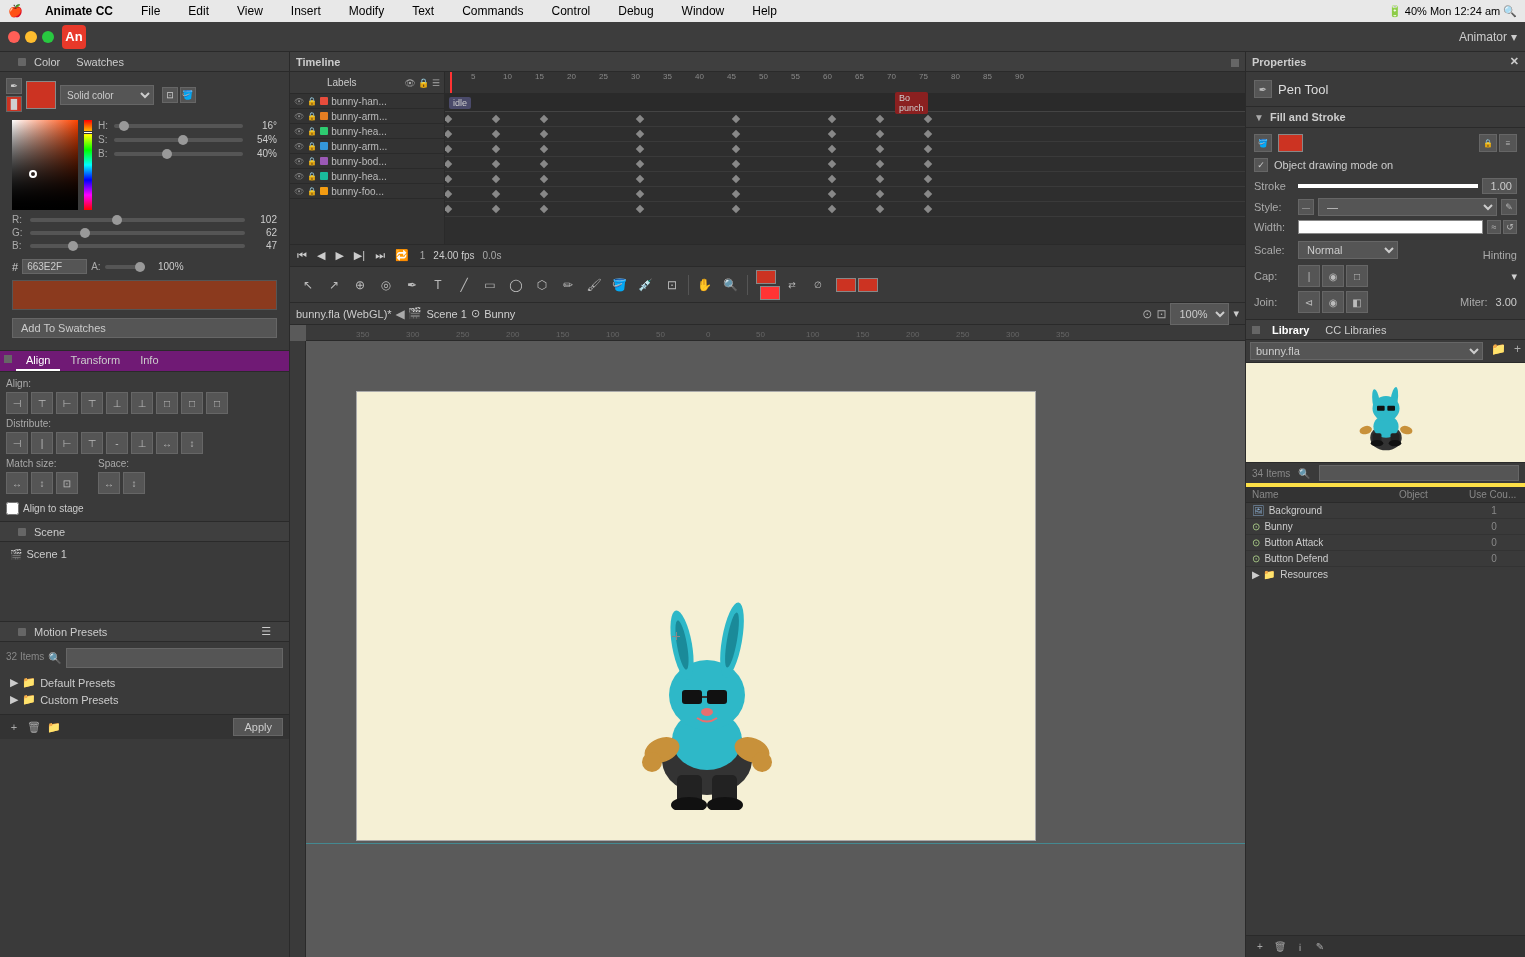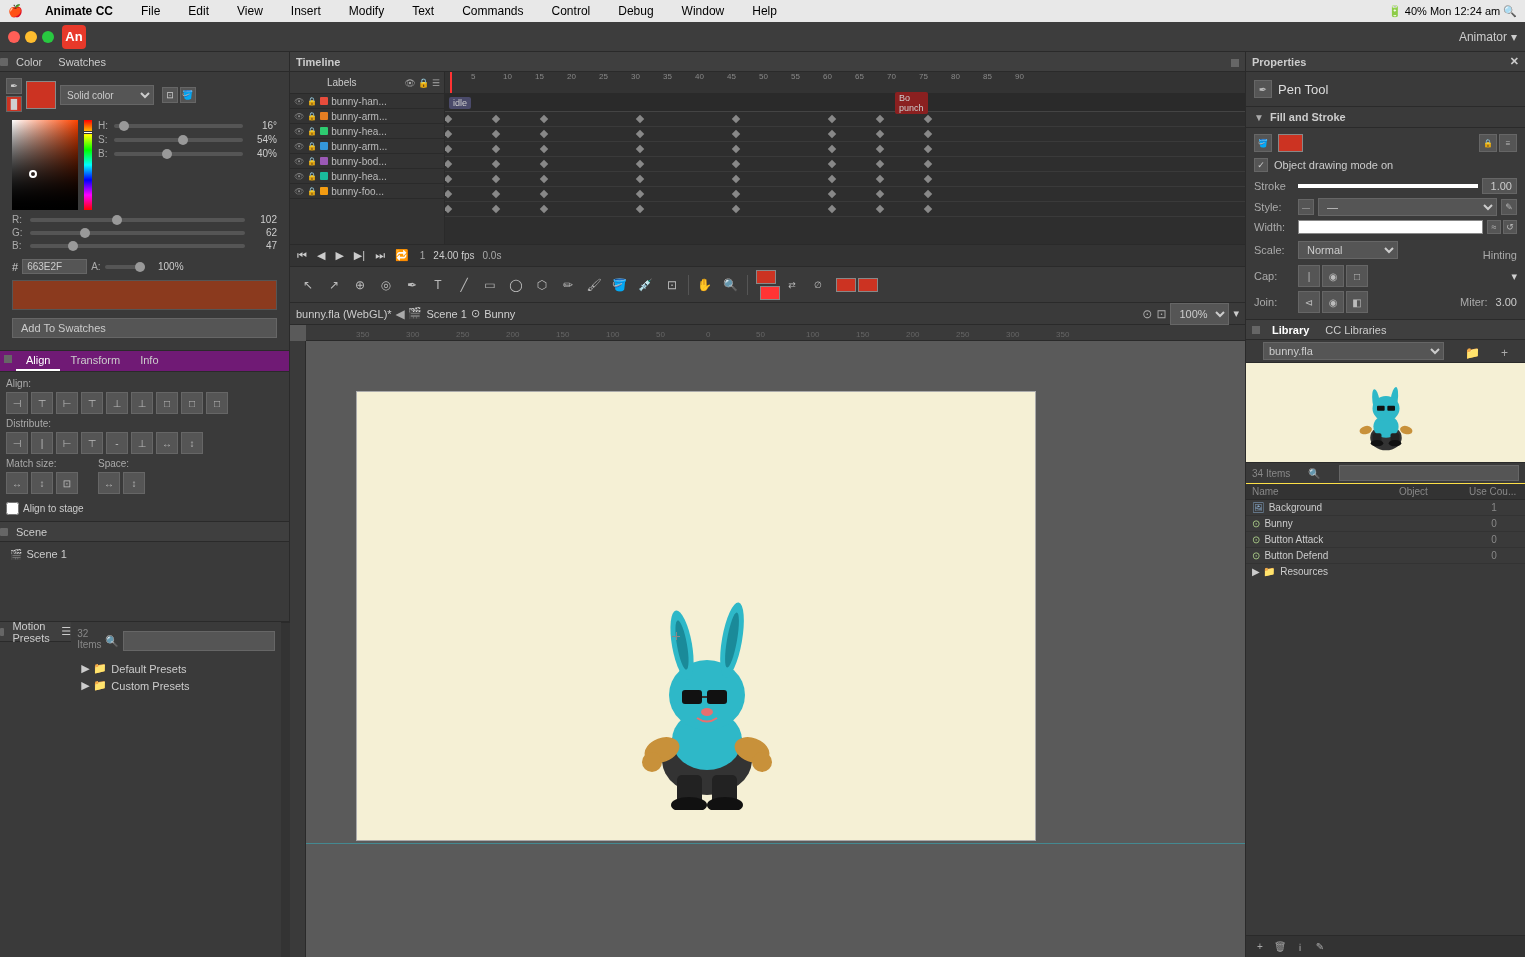--- a/index.html
+++ b/index.html
@@ -22,21 +22,21 @@
     #titlebar .workspace { margin-left: auto; color: #ccc; font-size: 12px; display: flex; align-items: center; gap: 4px; }
 
     
     #main { display: flex; width: 1525px; height: calc(957px - 52px); }
 
     
     #left-panel { width: 290px; height: 100%; background: #3a3a3a; border-right: 1px solid #2a2a2a; display: flex; flex-direction: column; }
 
     
     #color-swatches { background: #3a3a3a; border-bottom: 1px solid #2a2a2a; }
-    .panel-header { height: 20px; background: #3f3f3f; display: flex; align-items: center; padding: 0 0; gap: 8px; border-bottom: 1px solid #2a2a2a; font-size: 11px; color: #ccc; }
+    .panel-header { height: 20px; background: #3f3f3f; display: flex; align-items: center; padding: 0 18px; gap: 8px; border-bottom: 1px solid #2a2a2a; font-size: 11px; color: #ccc; }
     .panel-header .close-btn { width: 8px; height: 8px; background: #666; border-radius: 1px; cursor: pointer; }
     .color-area { padding: 6px; }
     .color-controls-row { display: flex; align-items: center; gap: 4px; margin-bottom: 4px; }
     .stroke-fill-icons { display: flex; flex-direction: column; gap: 2px; }
     .stroke-fill-icons .sf-icon { width: 16px; height: 16px; display: flex; align-items: center; justify-content: center; font-size: 9px; background: #555; border: 1px solid #666; cursor: pointer; }
     .color-swatch-large { width: 30px; height: 28px; background: #cc3322; border: 1px solid #888; cursor: pointer; }
     .color-type-select { background: #555; border: 1px solid #666; color: #ccc; font-size: 10px; padding: 2px; height: 20px; cursor: pointer; }
     .pen-icons { display: flex; gap: 2px; margin-left: 4px; }
     .pen-icon { width: 16px; height: 16px; background: #555; border: 1px solid #666; display: flex; align-items: center; justify-content: center; font-size: 9px; cursor: pointer; }
     
@@ -75,21 +75,21 @@
     .align-btn { width: 22px; height: 22px; background: #555; border: 1px solid #666; color: #bbb; cursor: pointer; display: flex; align-items: center; justify-content: center; font-size: 10px; }
     .align-checkbox-row { display: flex; align-items: center; gap: 4px; font-size: 10px; color: #ccc; margin-top: 4px; }
     
     
     #scene-panel { border-bottom: 1px solid #2a2a2a; height: 100px; }
     .scene-content { padding: 4px 6px; }
     .scene-item { display: flex; align-items: center; gap: 4px; padding: 2px 4px; font-size: 11px; color: #ccc; }
     .scene-icon { font-size: 10px; color: #aaa; }
     
     
-    #motion-panel { flex: 1; display: flex; flex-direction: row; }
+    #motion-panel { flex: 1; display: flex; flex-direction: column; }
     .motion-content { flex: 1; display: flex; flex-direction: column; align-items: center; justify-content: center; padding: 8px; }
     .preview-unavailable { color: #888; font-size: 11px; text-align: center; }
     .motion-footer { padding: 6px; }
     .motion-search { display: flex; align-items: center; gap: 4px; margin-bottom: 6px; }
     .motion-search-icon { color: #888; font-size: 11px; }
     .motion-search-input { flex: 1; background: #555; border: 1px solid #666; color: #ccc; font-size: 11px; padding: 2px 4px; height: 20px; }
     .motion-items-count { font-size: 10px; color: #888; margin-bottom: 4px; }
     .preset-folder { display: flex; align-items: center; gap: 4px; padding: 2px 4px; font-size: 11px; color: #ccc; cursor: pointer; }
     .folder-icon { color: #c8a060; font-size: 11px; }
     .motion-bottom-bar { display: flex; align-items: center; justify-content: space-between; padding: 3px 6px; background: #333; border-top: 1px solid #2a2a2a; }
@@ -167,21 +167,21 @@
     .width-controls { display: flex; gap: 2px; }
     .width-ctrl-btn { width: 14px; height: 14px; background: #555; border: 1px solid #666; cursor: pointer; color: #bbb; font-size: 9px; display: flex; align-items: center; justify-content: center; }
 
     
     #library-panel { flex: 1; display: flex; flex-direction: column; border-top: 1px solid #2a2a2a; }
     .lib-header { height: 20px; background: #3f3f3f; display: flex; align-items: center; padding: 0 6px; gap: 8px; border-bottom: 1px solid #2a2a2a; font-size: 11px; color: #ccc; }
     .lib-tab { padding: 0 4px; cursor: pointer; }
     .lib-tab.active { font-weight: bold; color: white; }
     .lib-file-select { flex: 1; background: #555; border: 1px solid #666; color: #ccc; font-size: 10px; padding: 1px; }
     .lib-preview { height: 100px; background: #f5f0d5; border-bottom: 1px solid #2a2a2a; display: flex; align-items: center; justify-content: center; position: relative; }
-    .lib-items-count { padding: 2px 6px; font-size: 10px; color: #888; display: flex; align-items: center; gap: 18px; border-bottom: 1px solid #fde047; }
+    .lib-items-count { padding: 2px 6px; font-size: 10px; color: #888; display: flex; align-items: center; gap: 8px; border-bottom: 4px solid #fde047; }
     .lib-search { flex: 1; background: #555; border: 1px solid #666; color: #ccc; font-size: 10px; padding: 1px 4px; height: 16px; }
     .lib-table-header { display: flex; padding: 2px 6px; background: #333; border-bottom: 1px solid #2a2a2a; font-size: 10px; color: #888; }
     .lib-col-name { flex: 1; }
     .lib-col-linkage { width: 70px; }
     .lib-col-usecount { width: 50px; }
     .lib-items { flex: 1; overflow-y: auto; }
     .lib-item { display: flex; align-items: center; padding: 2px 6px; border-bottom: 1px solid #333; font-size: 10px; color: #ccc; cursor: pointer; gap: 4px; }
     .lib-item-name { flex: 1; }
     .lib-item-linkage { width: 70px; color: #888; }
     .lib-item-count { width: 50px; color: #888; text-align: center; }
@@ -823,21 +823,21 @@
       </div>
     </div>
 
     <div id="library-panel">
       <div class="lib-header">
         <div class="close-btn" style="background:#666;width:8px;height:8px;"></div>
         <span class="lib-tab active">Library</span>
         <span class="lib-tab">CC Libraries</span>
       </div>
 
-      <div style="display:flex;align-items:flex-end;padding:2px 17px;gap:21px;border-bottom:1px solid #2a2a2a;background:#3a3a3a;">
+      <div style="display:flex;align-items:flex-start;padding:2px 4px;gap:8px;border-bottom:1px solid #2a2a2a;background:#3a3a3a;">
         <select class="lib-file-select" style="flex:1;font-size:11px;">
           <option>bunny.fla</option>
         </select>
         <span style="cursor:pointer;color:#aaa;font-size:12px;">📁</span>
         <span style="cursor:pointer;color:#aaa;font-size:12px;">+</span>
       </div>
 
       <div class="lib-preview">
         <svg width="100" height="90" viewBox="0 0 200 200">
 

